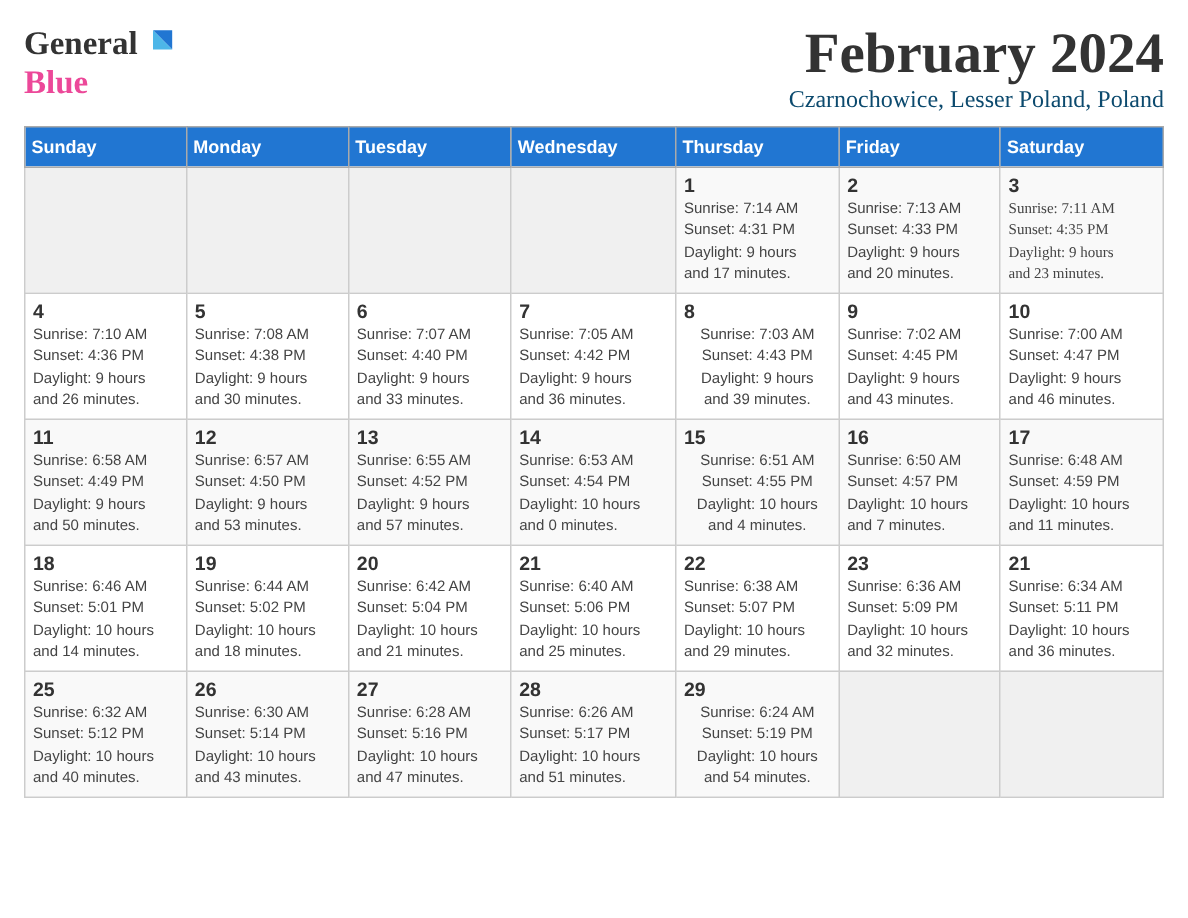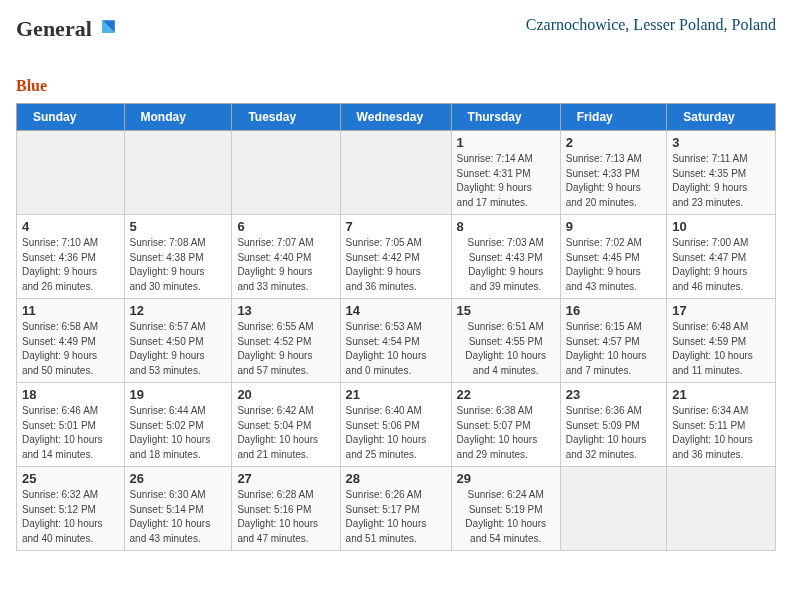--- a/index.html
+++ b/index.html
@@ -25,24 +25,23 @@
     .logo-text {
       display: flex;
       align-items: center;
     }
     .logo-general {
       font-size: 22px;
       font-weight: bold;
       color: #333;
     }
     .logo-blue {
-      font-size: 16px;
-      font-weight: bold;
-      color: #c2410c;
-      margin-top: 35px;
+      font-size: 22px;
+      font-weight: bold;
+      color: #ec4899;
     }
     .logo-icon {
       width: 24px;
       height: 24px;
       margin-left: 2px;
     }
     .title-area {
       text-align: right;
     }
     .month-title {
@@ -57,21 +56,21 @@
     }
     table {
       width: 100%;
       border-collapse: collapse;
     }
     thead th {
       background-color: #2176d2;
       color: #fff;
       font-size: 12px;
       font-weight: bold;
-      padding: 6px 16px;
+      padding: 6px 4px;
       text-align: left;
       border: 1px solid #aaa;
     }
     tbody td {
       vertical-align: top;
       border: 1px solid #ccc;
       padding: 4px 5px;
       font-size: 10.5px;
       color: #333;
       width: 113px;
@@ -108,20 +107,21 @@
     <div class="logo-text">
       <span class="logo-general">General</span>
       <svg class="logo-icon" viewBox="0 0 30 30" xmlns="http://www.w3.org/2000/svg">
         <polygon points="10,4 26,4 26,20" fill="#2176d2"></polygon>
         <polygon points="10,4 26,20 10,20" fill="#4db6e8"></polygon>
       </svg>
     </div>
     <span class="logo-blue">Blue</span>
   </div>
   <div class="title-area">
+    <div class="month-title">February 2024</div>
     <div class="location-title">Czarnochowice, Lesser Poland, Poland</div>
   </div>
 </div>
 
 <table>
   <thead>
     <tr id="weekday-header">
     <th>Sunday</th>
         <th>Monday</th>
         <th>Tuesday</th>
@@ -146,21 +146,21 @@
         </td>
         <td>
           <span class="day-number">2</span>
           <div class="day-info" style="white-space: pre-line;">Sunrise: 7:13 AM
 Sunset: 4:33 PM
 Daylight: 9 hours
 and 20 minutes.</div>
         </td>
         <td>
           <span class="day-number">3</span>
-          <div class="day-info" style="white-space: pre-line;">Sunrise: 7:11 AM
+          <div class="day-info" style="white-space: pre-line; font-family: Liberation Serif, serif;">Sunrise: 7:11 AM
 Sunset: 4:35 PM
 Daylight: 9 hours
 and 23 minutes.</div>
         </td>
       </tr>
       <tr>
         <td>
           <span class="day-number">4</span>
           <div class="day-info" style="white-space: pre-line;">Sunrise: 7:10 AM
 Sunset: 4:36 PM
@@ -241,21 +241,21 @@
         </td>
         <td>
           <span class="day-number">15</span>
           <div class="day-info" style="white-space: pre-line; text-align: center;">Sunrise: 6:51 AM
 Sunset: 4:55 PM
 Daylight: 10 hours
 and 4 minutes.</div>
         </td>
         <td>
           <span class="day-number">16</span>
-          <div class="day-info" style="white-space: pre-line;">Sunrise: 6:15 AM
+          <div class="day-info" style="white-space: pre-line;">Sunrise: 6:50 AM
 Sunset: 4:57 PM
 Daylight: 10 hours
 and 7 minutes.</div>
         </td>
         <td>
           <span class="day-number">17</span>
           <div class="day-info" style="white-space: pre-line;">Sunrise: 6:48 AM
 Sunset: 4:59 PM
 Daylight: 10 hours
 and 11 minutes.</div>

